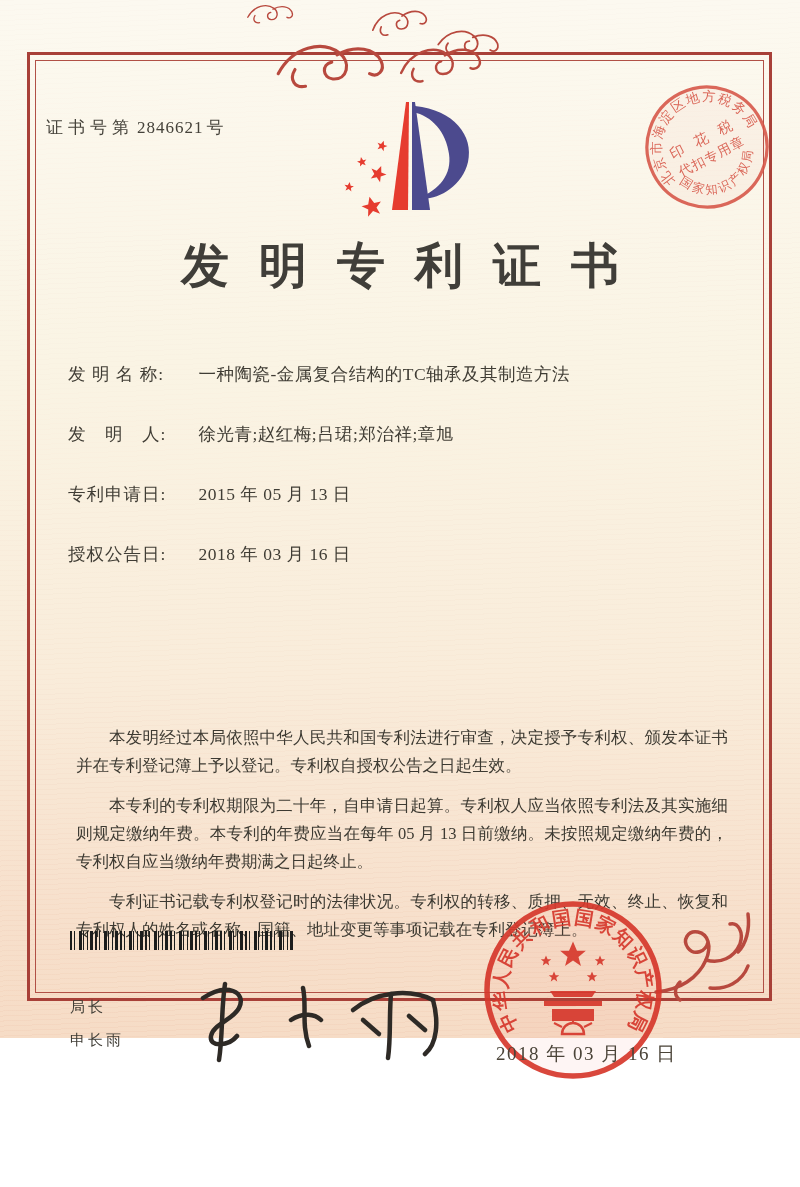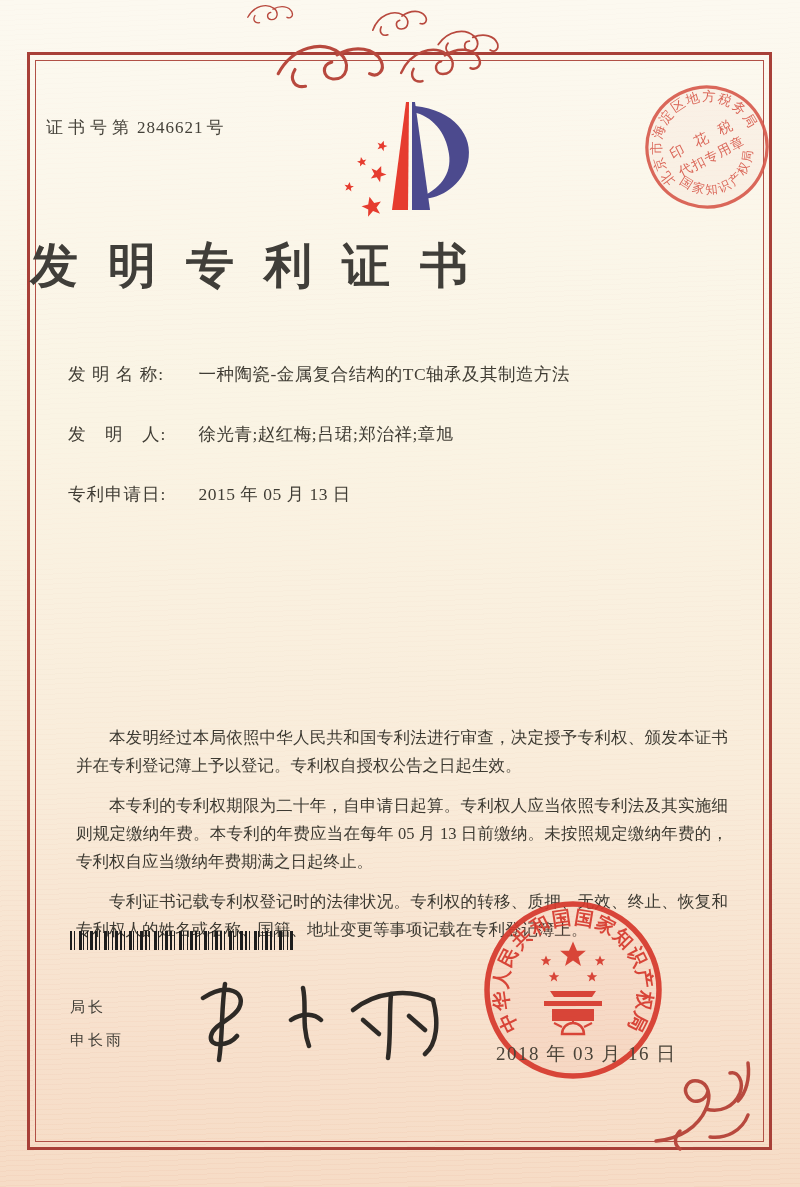--- a/index.html
+++ b/index.html
@@ -1,31 +1,31 @@
 <!DOCTYPE html>
 <html><head>
 <meta charset="utf-8">
 <style>
   html,body{margin:0;padding:0;}
   body{width:800px;height:1187px;overflow:hidden;
        font-family:"Liberation Serif","DejaVu Serif",serif;}
-  .page{position:relative;width:800px;height:1187px;
+  .page{position:relative;width:800px;height:1038px;
         background:linear-gradient(180deg,#fcf9f0 0%,#faf4e4 35%,#f9ecda 65%,#f7e0cc 88%,#f6dcc6 100%);}
   .guilloche{position:absolute;inset:0;pointer-events:none;
         background:repeating-linear-gradient(178deg,rgba(214,125,92,0.10) 0 1px,transparent 1px 5px);
         opacity:.6;
         -webkit-mask-image:linear-gradient(180deg,rgba(0,0,0,.18),rgba(0,0,0,.35) 55%,#000);
         mask-image:linear-gradient(180deg,rgba(0,0,0,.18),rgba(0,0,0,.35) 55%,#000);}
   .frame-outer{position:absolute;left:27px;top:52px;right:28px;bottom:37px;
         border:3px solid #a84038;}
   .frame-inner{position:absolute;left:35px;top:60px;right:36px;bottom:45px;
         border:1px solid #b15046;}
   .cert-no{position:absolute;left:46px;top:116px;font-size:17px;color:#45423a;letter-spacing:5px;}
   .cert-no .num{letter-spacing:1px;padding:0 3px;}
-  .title{position:absolute;left:0;right:0;top:234px;
+  .title{position:absolute;left:0;right:0;top:234px;text-align:center;
         font-size:48px;font-weight:600;color:#403e39;letter-spacing:30px;text-indent:30px;}
   .fields{position:absolute;left:68px;right:58px;top:362px;}
   .frow{margin-bottom:36px;font-size:17.5px;color:#403d35;white-space:nowrap;}
   .flabel{display:inline-block;min-width:118px;letter-spacing:1px;}
   .fvalue{margin-left:8px;letter-spacing:.5px;}
   .paras{position:absolute;left:64px;right:60px;top:712px;
         font-size:16.5px;line-height:28px;color:#3d3a32;text-align:justify;}
   .paras p{margin:12px;text-indent:2em;}
   .barcode{position:absolute;left:70px;top:931px;width:224px;height:19px;
         background:repeating-linear-gradient(90deg,
@@ -122,20 +122,24 @@
       <span class="fvalue">一种陶瓷-金属复合结构的TC轴承及其制造方法</span>
     </div>
     <div class="frow">
       <span class="flabel">发　明　人:</span>
       <span class="fvalue">徐光青;赵红梅;吕珺;郑治祥;章旭</span>
     </div>
     <div class="frow">
       <span class="flabel">专利申请日:</span>
       <span class="fvalue">2015 年 05 月 13 日</span>
     </div>
+    <div class="frow">
+      <span class="flabel">授权公告日:</span>
+      <span class="fvalue">2018 年 03 月 16 日</span>
+    </div>
   </div>
 
   <div class="paras">
     <p>本发明经过本局依照中华人民共和国专利法进行审查，决定授予专利权、颁发本证书并在专利登记簿上予以登记。专利权自授权公告之日起生效。</p>
     <p>本专利的专利权期限为二十年，自申请日起算。专利权人应当依照专利法及其实施细则规定缴纳年费。本专利的年费应当在每年 05 月 13 日前缴纳。未按照规定缴纳年费的，专利权自应当缴纳年费期满之日起终止。</p>
     <p>专利证书记载专利权登记时的法律状况。专利权的转移、质押、无效、终止、恢复和专利权人的姓名或名称、国籍、地址变更等事项记载在专利登记簿上。</p>
   </div>
 
   <div class="barcode"></div>
 

